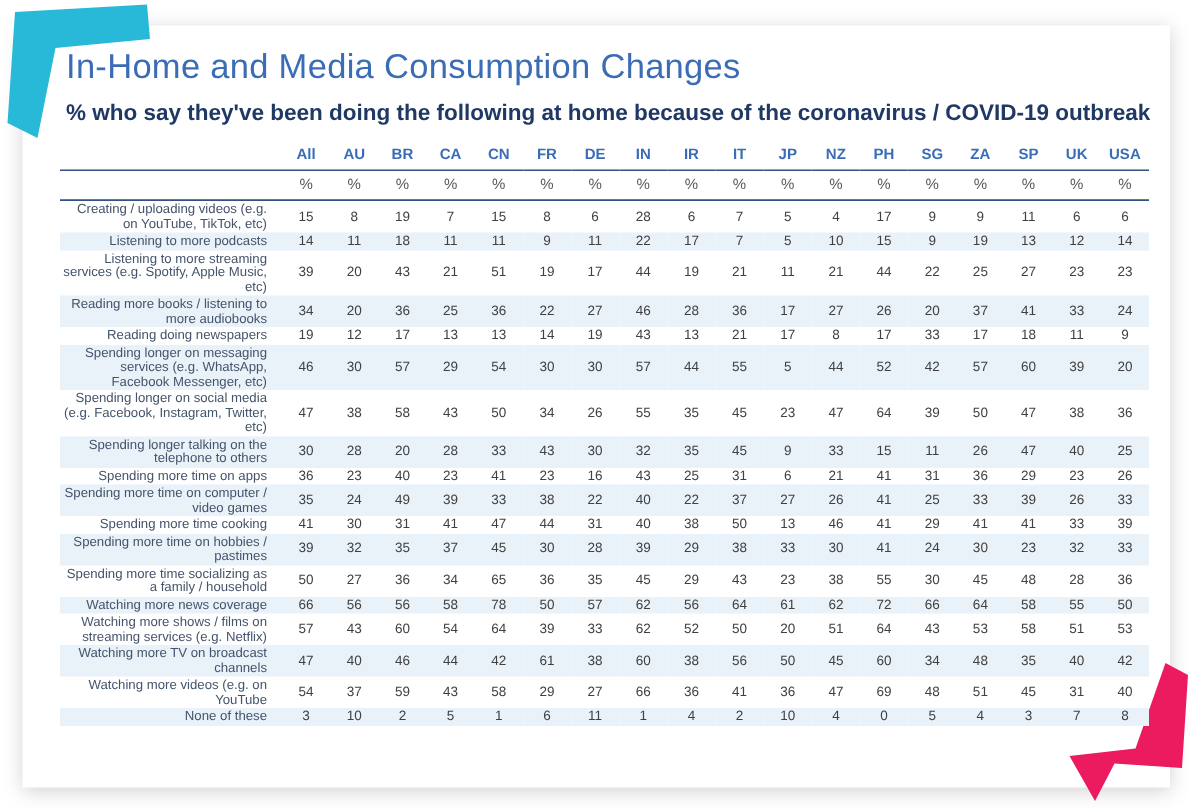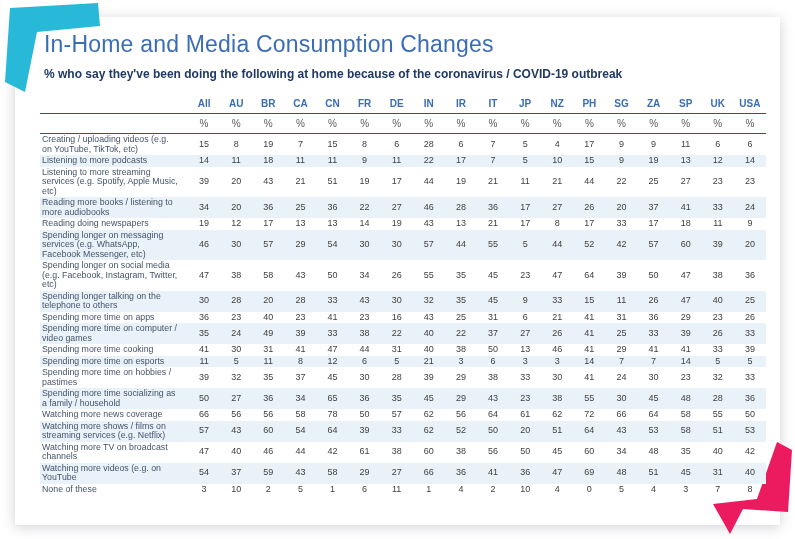--- a/index.html
+++ b/index.html
@@ -18,21 +18,21 @@
   .shape { position:absolute; pointer-events:none; }
   #teal-shape { left:0; top:0; }
   #pink-shape { left:695px; top:433px; }
   .page-title {
     position:absolute; left:44px; top:31px;
     font-size:23px; font-weight:500; letter-spacing:0.2px;
     color:#3a6db5;
   }
   .page-subtitle {
     position:absolute; left:44px; top:67px;
-    font-size:12px; font-weight:bold; color:#1f3864;
+    font-size:15px; font-weight:bold; color:#1f3864;
   }
   table.data-table {
     position:absolute; left:40px; top:94px; width:726px;
     border-collapse:collapse; table-layout:fixed;
   }
   table.data-table col.label-col { width:148px; }
   thead th {
     font-size:10px; text-align:center; vertical-align:middle;
   }
   thead tr.codes th {
@@ -41,21 +41,21 @@
   }
   thead tr.units th {
     color:#595959; font-weight:normal; padding:4px 0;
     border-bottom:1px solid #33517e;
   }
   tbody td {
     font-size:9px; color:#404040; text-align:center; vertical-align:middle;
     padding:1px 0; line-height:9.5px;
   }
   tbody td.label {
-    text-align:left; color:#44546a; font-size:8.8px; line-height:9.5px;
+    text-align:right; color:#44546a; font-size:8.8px; line-height:9.5px;
     padding-left:2px; padding-right:10px;
   }
   tbody tr:nth-child(even) { background:#e9f1f9; }
 </style>
 </head>
 <body>
 
 <div class="card"></div>
 
 <svg id="teal-shape" class="shape" width="110" height="100" viewBox="0 0 110 100">
@@ -361,41 +361,20 @@
         <td>13</td>
         <td>46</td>
         <td>41</td>
         <td>29</td>
         <td>41</td>
         <td>41</td>
         <td>33</td>
         <td>39</td>
       </tr>
       <tr>
-        <td class="label">Spending more time on esports</td>
-        <td>11</td>
-        <td>5</td>
-        <td>11</td>
-        <td>8</td>
-        <td>12</td>
-        <td>6</td>
-        <td>5</td>
-        <td>21</td>
-        <td>3</td>
-        <td>6</td>
-        <td>3</td>
-        <td>3</td>
-        <td>14</td>
-        <td>7</td>
-        <td>7</td>
-        <td>14</td>
-        <td>5</td>
-        <td>5</td>
-      </tr>
-      <tr>
         <td class="label">Spending more time on hobbies / pastimes</td>
         <td>39</td>
         <td>32</td>
         <td>35</td>
         <td>37</td>
         <td>45</td>
         <td>30</td>
         <td>28</td>
         <td>39</td>
         <td>29</td>

